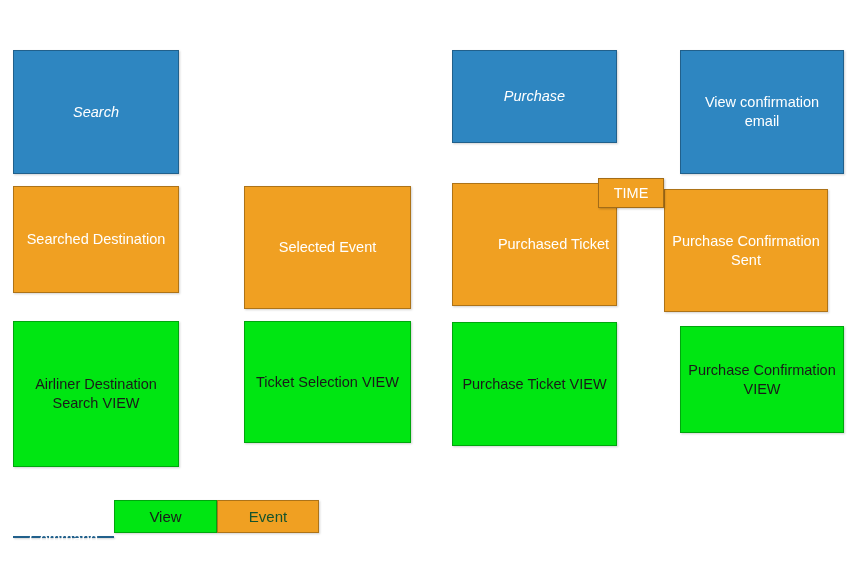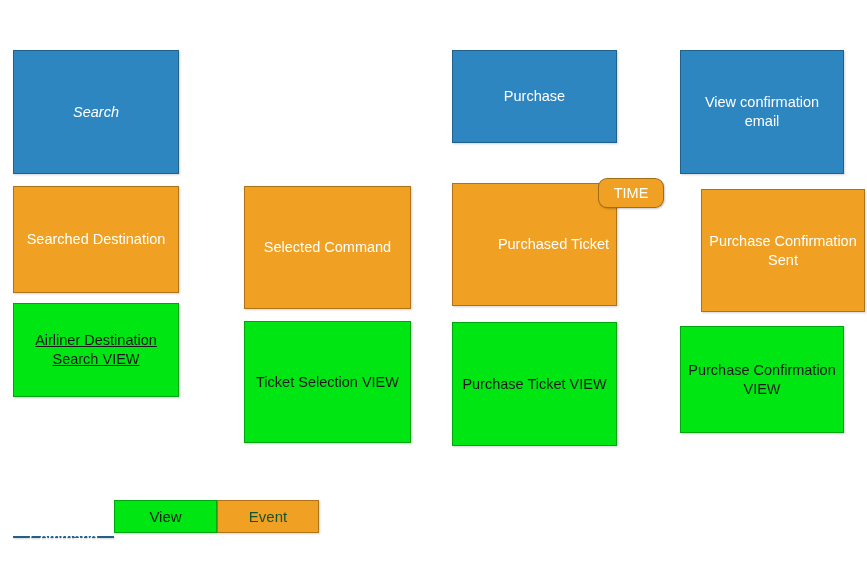--- a/index.html
+++ b/index.html
@@ -83,52 +83,52 @@
 <body>
 
 <div class="canvas">
 
   <div class="node cmd" style="left:13px; top:50px; width:166px; height:124px;font-style:italic;">
     <span>Search</span>
   </div>
   <div class="node evt" style="left:13px; top:186px; width:166px; height:107px;text-align:center;">
     <span>Searched Destination</span>
   </div>
-  <div class="node vw" style="left:13px; top:303px; width:166px; height:94px;text-decoration:underline;">
+  <div class="node vw" style="left:13px; top:321px; width:166px; height:146px;">
     <span>Airliner Destination Search VIEW</span>
   </div>
 
   <div class="node evt" style="left:244px; top:186px; width:167px; height:123px;">
-    <span>Selected Command</span>
+    <span>Selected Event</span>
   </div>
   <div class="node vw" style="left:244px; top:321px; width:167px; height:122px;">
     <span>Ticket Selection VIEW</span>
   </div>
 
-  <div class="node cmd" style="left:452px; top:50px; width:165px; height:93px;">
+  <div class="node cmd" style="left:452px; top:50px; width:165px; height:93px;font-style:italic;">
     <span>Purchase</span>
   </div>
   <div class="node evt" style="left:452px; top:183px; width:165px; height:123px;padding-left:44px;">
     <span>Purchased Ticket</span>
   </div>
   <div class="node vw" style="left:452px; top:322px; width:165px; height:124px;">
     <span>Purchase Ticket VIEW</span>
   </div>
 
   <div class="node cmd" style="left:680px; top:50px; width:164px; height:124px;">
     <span>View confirmation email</span>
   </div>
-  <div class="node evt" style="left:701px; top:189px; width:164px; height:123px;">
+  <div class="node evt" style="left:664px; top:189px; width:164px; height:123px;">
     <span>Purchase Confirmation Sent</span>
   </div>
   <div class="node vw" style="left:680px; top:326px; width:164px; height:107px;">
     <span>Purchase Confirmation VIEW</span>
   </div>
 
-  <div class="time-badge" style="left:598px; top:178px; width:66px; height:30px;border-radius:9px;">
+  <div class="time-badge" style="left:598px; top:178px; width:66px; height:30px;">
     <span>TIME</span>
   </div>
 
   <div class="legend">
     <div class="legend-item legend-cmd">
       <span>Command</span>
     </div>
     <div class="legend-item legend-vw">
       <span>View</span>
     </div>

